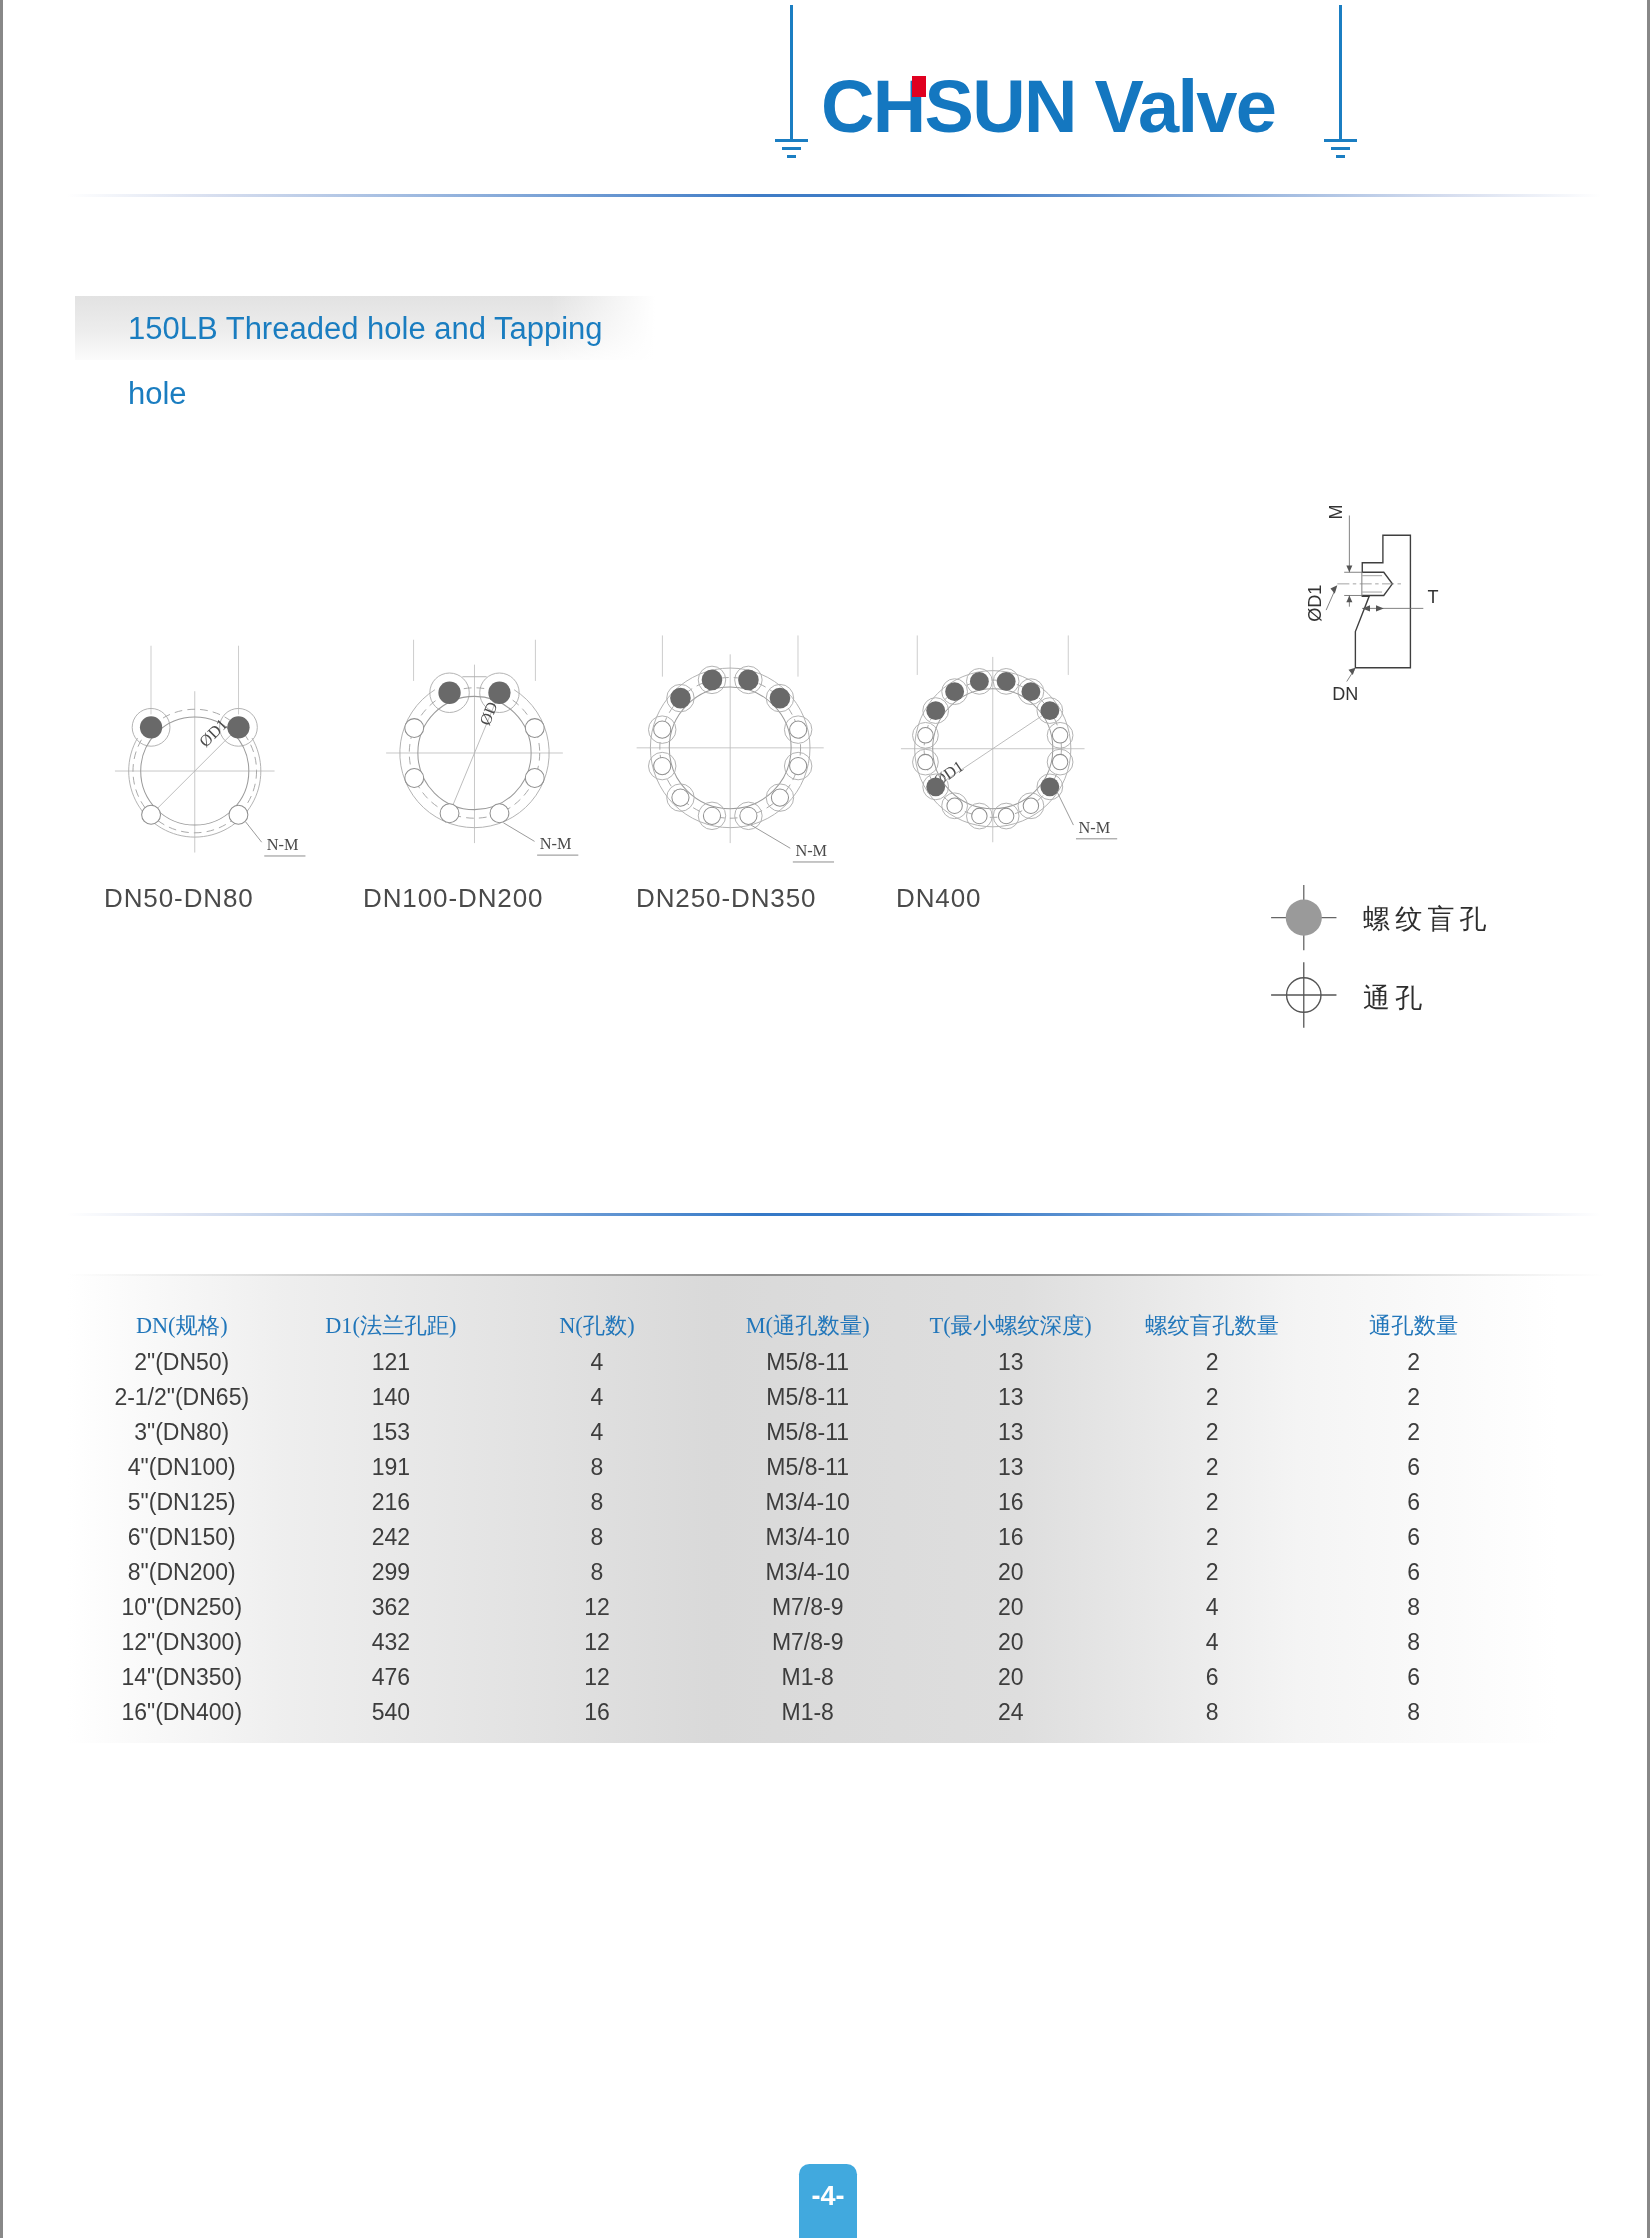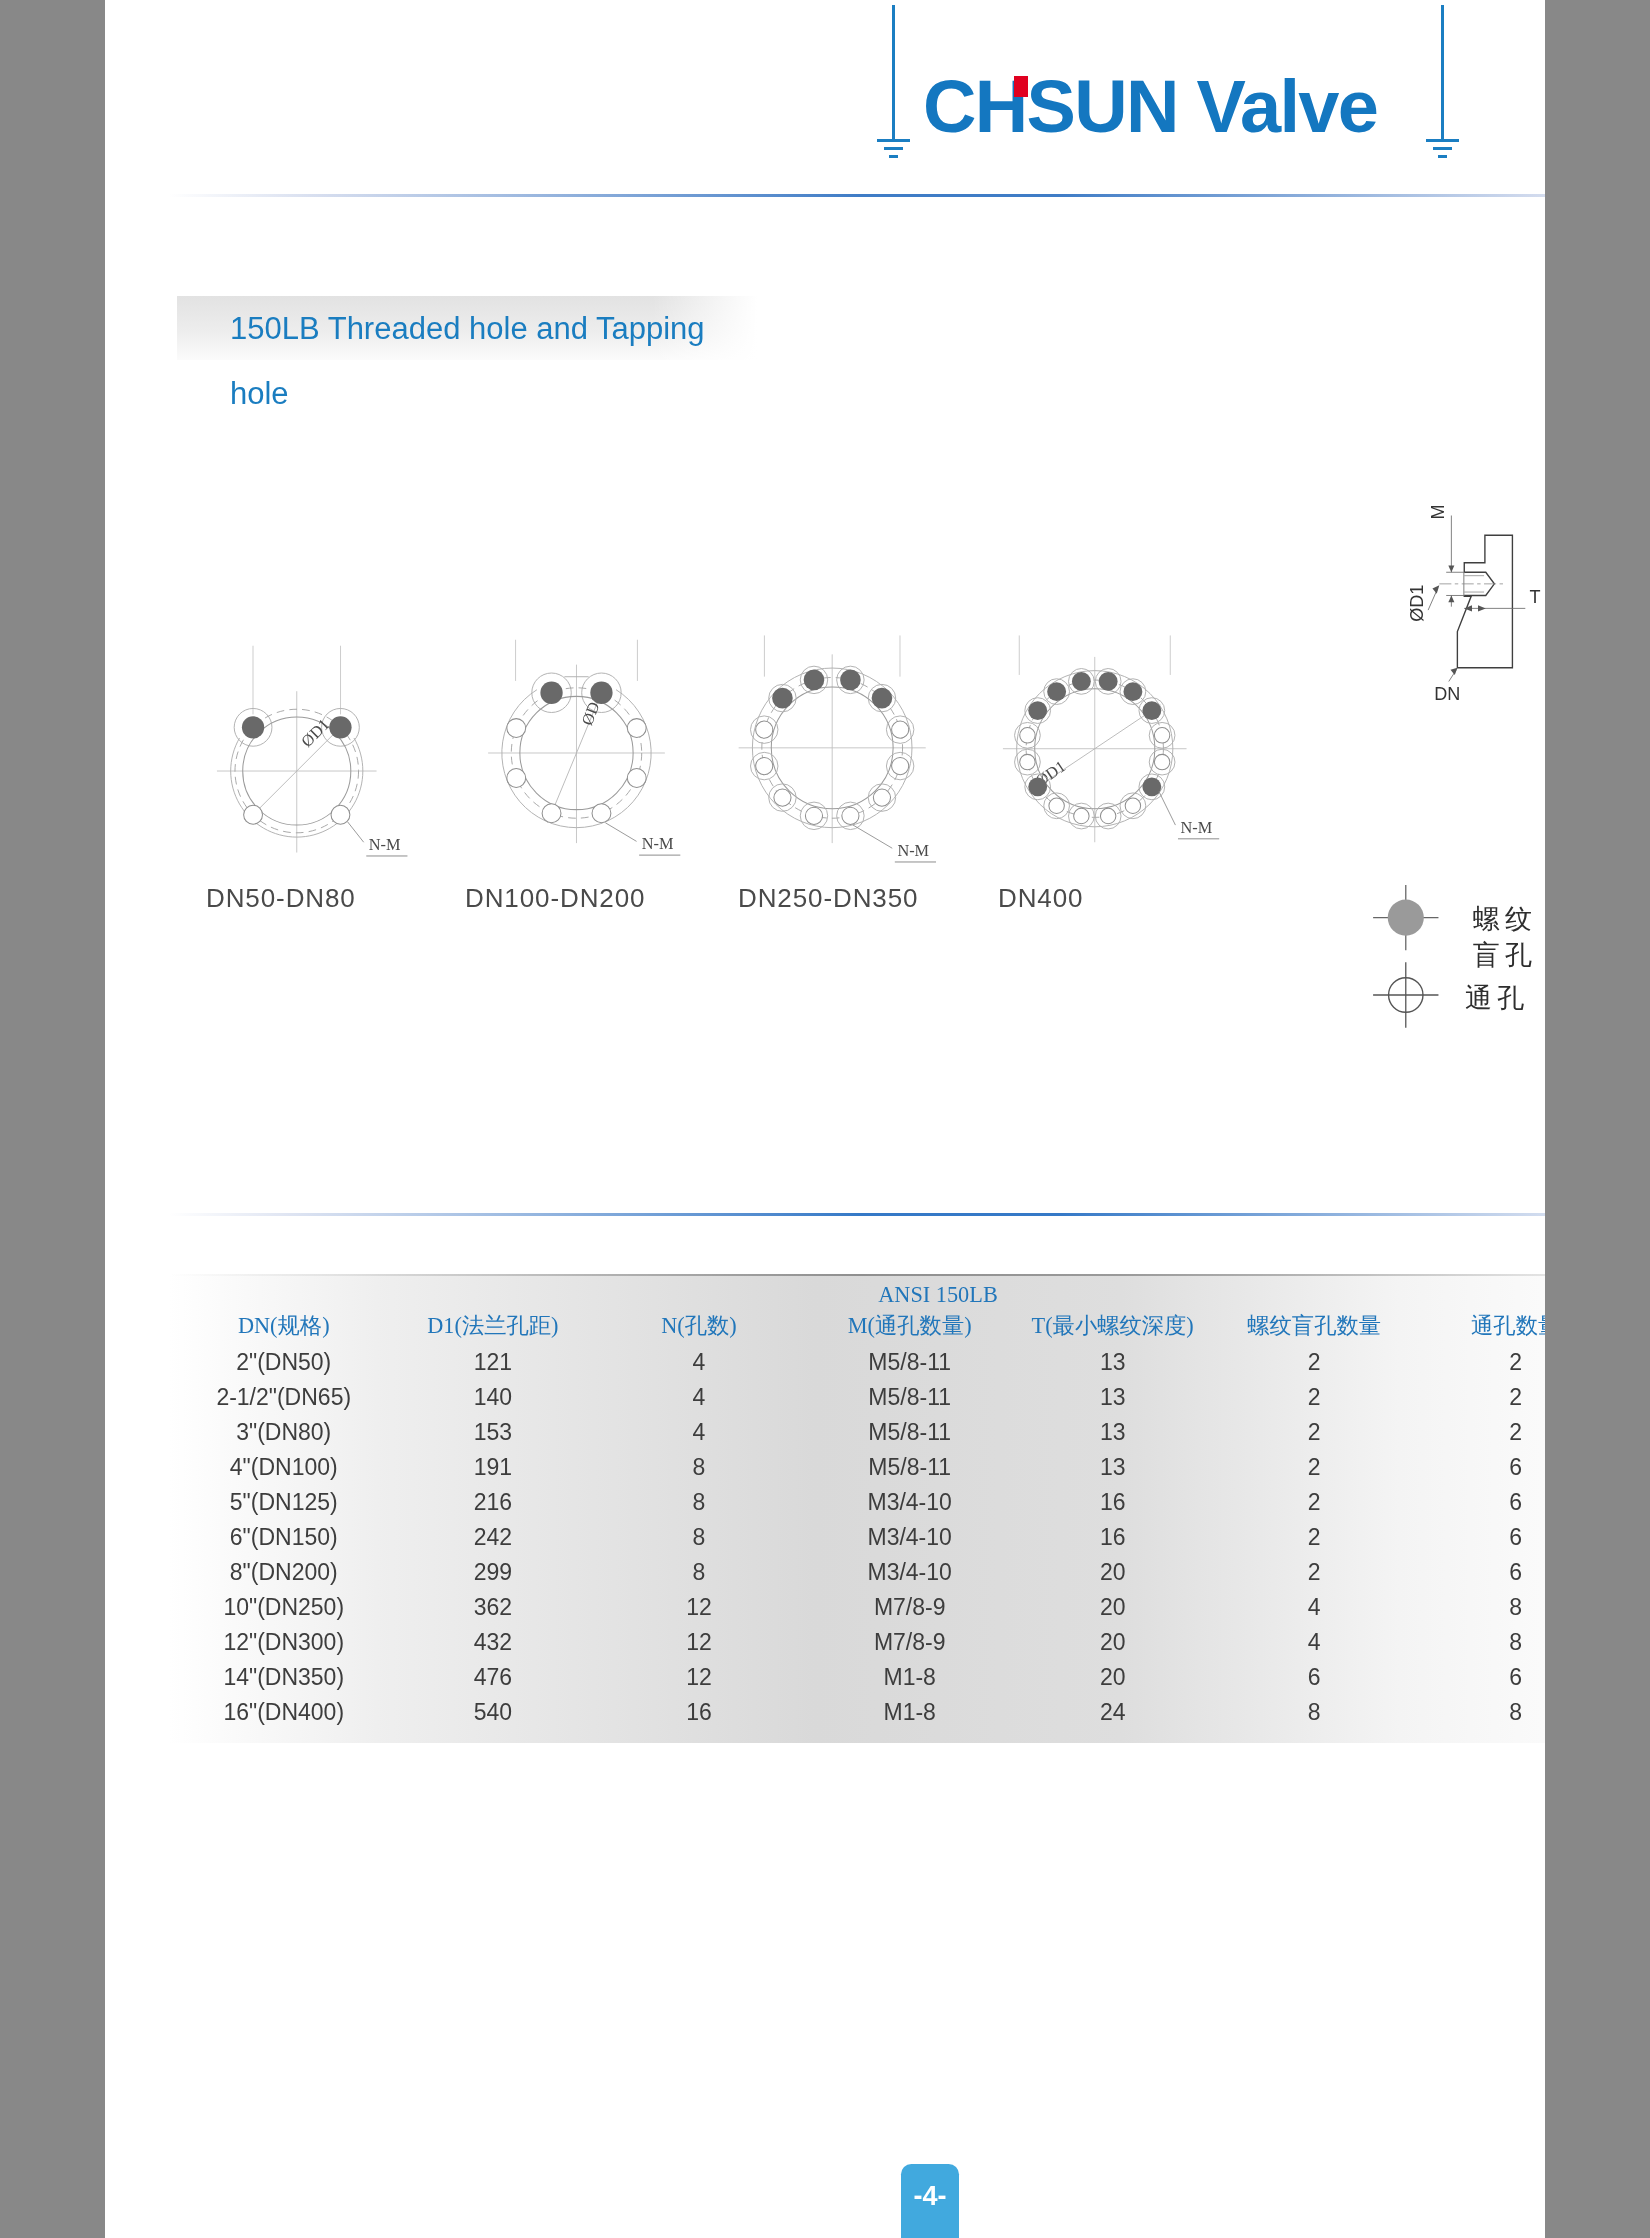--- a/index.html
+++ b/index.html
@@ -1,16 +1,16 @@
 <!DOCTYPE html>
 <html style="font-size:13.8px"><head>
 <meta charset="utf-8">
 <style>
   html,body{margin:0;padding:0;background:#888;}
-  .page{position:relative;width:1440px;height:2239px;background:#ffffff;overflow:hidden;
+  .page{position:relative;width:1644px;height:2239px;background:#ffffff;overflow:hidden;
         font-family:"Liberation Sans",sans-serif;margin:0 auto;}
   .abs{position:absolute;}
 
   
   .gline{position:absolute;top:5.2px;width:2.6px;height:134px;background:#1b7ec2;}
   .gbar{position:absolute;background:#1b7ec2;height:3.4px;}
   .logo-text{position:absolute;left:818px;top:64px;font-size:74px;font-weight:700;
              letter-spacing:-1.7px;color:#1477c0;font-family:"Liberation Sans",sans-serif;}
   .logo-dot{position:absolute;left:909px;top:76px;width:13.8px;height:20.6px;background:#e00020;}
   .hr1{position:absolute;left:64px;top:194px;width:1534px;height:2.6px;
@@ -261,21 +261,20 @@
     <line x1="35" y1="150" x2="111" y2="150" stroke="#555" stroke-width="1.5"></line>
     <line x1="73" y1="112" x2="73" y2="188" stroke="#555" stroke-width="1.5"></line>
     <circle cx="73" cy="150" r="20" fill="none" stroke="#555" stroke-width="1.6"></circle>
   </svg>
   <div class="legend-text" style="left:1360px;top:901px;">螺纹盲孔</div>
   <div class="legend-text" style="left:1360px;top:980px;">通孔</div>
 
   <div class="hr2"></div>
 
   <div class="table-block">
-    <div class="ansi-title">ANSI 150LB</div>
     <div id="table-grid">
         <div class="th">DN(规格)</div>
         <div class="th">D1(法兰孔距)</div>
         <div class="th">N(孔数)</div>
         <div class="th">M(通孔数量)</div>
         <div class="th">T(最小螺纹深度)</div>
         <div class="th">螺纹盲孔数量</div>
         <div class="th">通孔数量</div>
         <div class="td">2"(DN50)</div>
         <div class="td">121</div>

